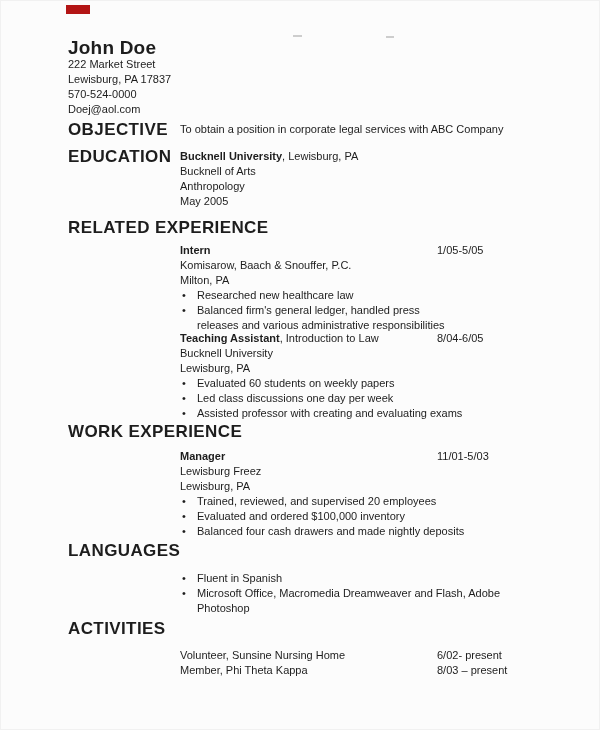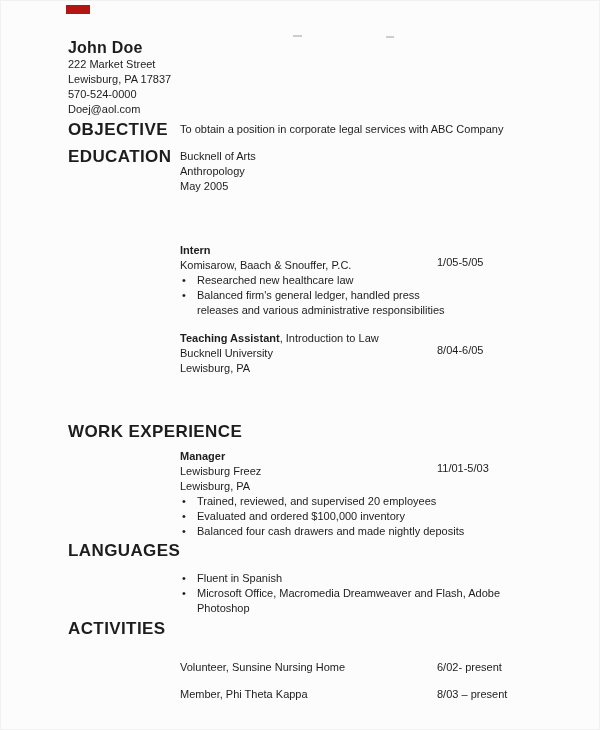--- a/index.html
+++ b/index.html
@@ -27,54 +27,54 @@
   .artifact-dash {
     position: absolute;
     height: 2px;
     background: #aeaeae;
     opacity: .6;
   }
   .dash-1 { left: 293px; top: 35px; width: 9px; }
   .dash-2 { left: 386px; top: 36px; width: 8px; }
 
   .header-block { position: absolute; left: 68px; top: 38px; }
-  .person-name { font-size: 16px; font-weight: 700; line-height: 19px; letter-spacing: .2px; }
+  .person-name { font-size: 19px; font-weight: 700; line-height: 19px; letter-spacing: .2px; }
   .addr-line { line-height: 15px; }
 
   .sec-label {
     position: absolute;
     left: 68px;
     font-weight: 700;
     letter-spacing: .4px;
     font-size: 17px;
   }
   .content-block { position: absolute; left: 180px; width: 400px; }
 
   .line { line-height: 15px; }
   .b { font-weight: 700; }
 
   .job { position: absolute; left: 180px; width: 405px; }
   .job-title-row { position: relative; line-height: 15px; }
-  .job-date { position: absolute; left: 257px; top: 12px; font-weight: 400; }
+  .job-date { position: absolute; left: 257px; top: 0; font-weight: 400; }
 
   ul.bullets { list-style: none; }
   ul.bullets li {
     position: relative;
     padding-left: 17px;
     line-height: 15px;
     white-space: pre-line;
   }
   ul.bullets li::before {
     content: "\2022";
     position: absolute;
     left: 2px;
     top: 0;
   }
 
-  .act-row { position: relative; line-height: 15px; margin-top: 12px; }
+  .act-row { position: relative; line-height: 15px; }
   .act-date { position: absolute; left: 257px; top: 0; }
 </style>
 </head>
 <body>
 
 <div class="page" style="background: rgb(252, 252, 252);">
 
   <div class="red-bar" style="background: rgb(179, 21, 21);"></div>
   <div class="artifact-dash dash-1"></div>
   <div class="artifact-dash dash-2"></div>
@@ -85,46 +85,56 @@
     <div class="addr-line">Lewisburg, PA 17837</div>
     <div class="addr-line">570-524-0000</div>
     <div class="addr-line">Doej@aol.com</div>
   </div>
 
   <div class="sec-label" style="top:122px">OBJECTIVE</div>
   <div class="content-block" style="top:122px">To obtain a position in corporate legal services with ABC Company</div>
 
   <div class="sec-label" style="top:149px">EDUCATION</div>
   <div class="content-block" style="top:149px">
+    <div class="line">
+      <span class="b">Bucknell University</span><span>, Lewisburg, PA</span>
+    </div>
     <div class="line">Bucknell of Arts</div>
     <div class="line">Anthropology</div>
     <div class="line">May 2005</div>
   </div>
 
+  <div class="sec-label" style="top:220px">RELATED EXPERIENCE</div>
 
   <div class="job" style="top:243px">
     <div class="job-title-row">
       <span class="b">Intern</span><span></span>
       <span class="job-date">1/05-5/05</span>
     </div>
     <div class="line">Komisarow, Baach &amp; Snouffer, P.C.</div>
+    <div class="line">Milton, PA</div>
     <ul class="bullets">
       <li>Researched new healthcare law</li>
       <li>Balanced firm's general ledger, handled press
 releases and various administrative responsibilities</li>
     </ul>
   </div>
 
   <div class="job" style="top:331px">
     <div class="job-title-row">
       <span class="b">Teaching Assistant</span><span>, Introduction to Law</span>
       <span class="job-date">8/04-6/05</span>
     </div>
     <div class="line">Bucknell University</div>
     <div class="line">Lewisburg, PA</div>
+    <ul class="bullets">
+      <li>Evaluated 60 students on weekly papers</li>
+      <li>Led class discussions one day per week</li>
+      <li>Assisted professor with creating and evaluating exams</li>
+    </ul>
   </div>
 
   <div class="sec-label" style="top:424px">WORK EXPERIENCE</div>
 
   <div class="job" style="top:449px">
     <div class="job-title-row">
       <span class="b">Manager</span><span></span>
       <span class="job-date">11/01-5/03</span>
     </div>
     <div class="line">Lewisburg Freez</div>

